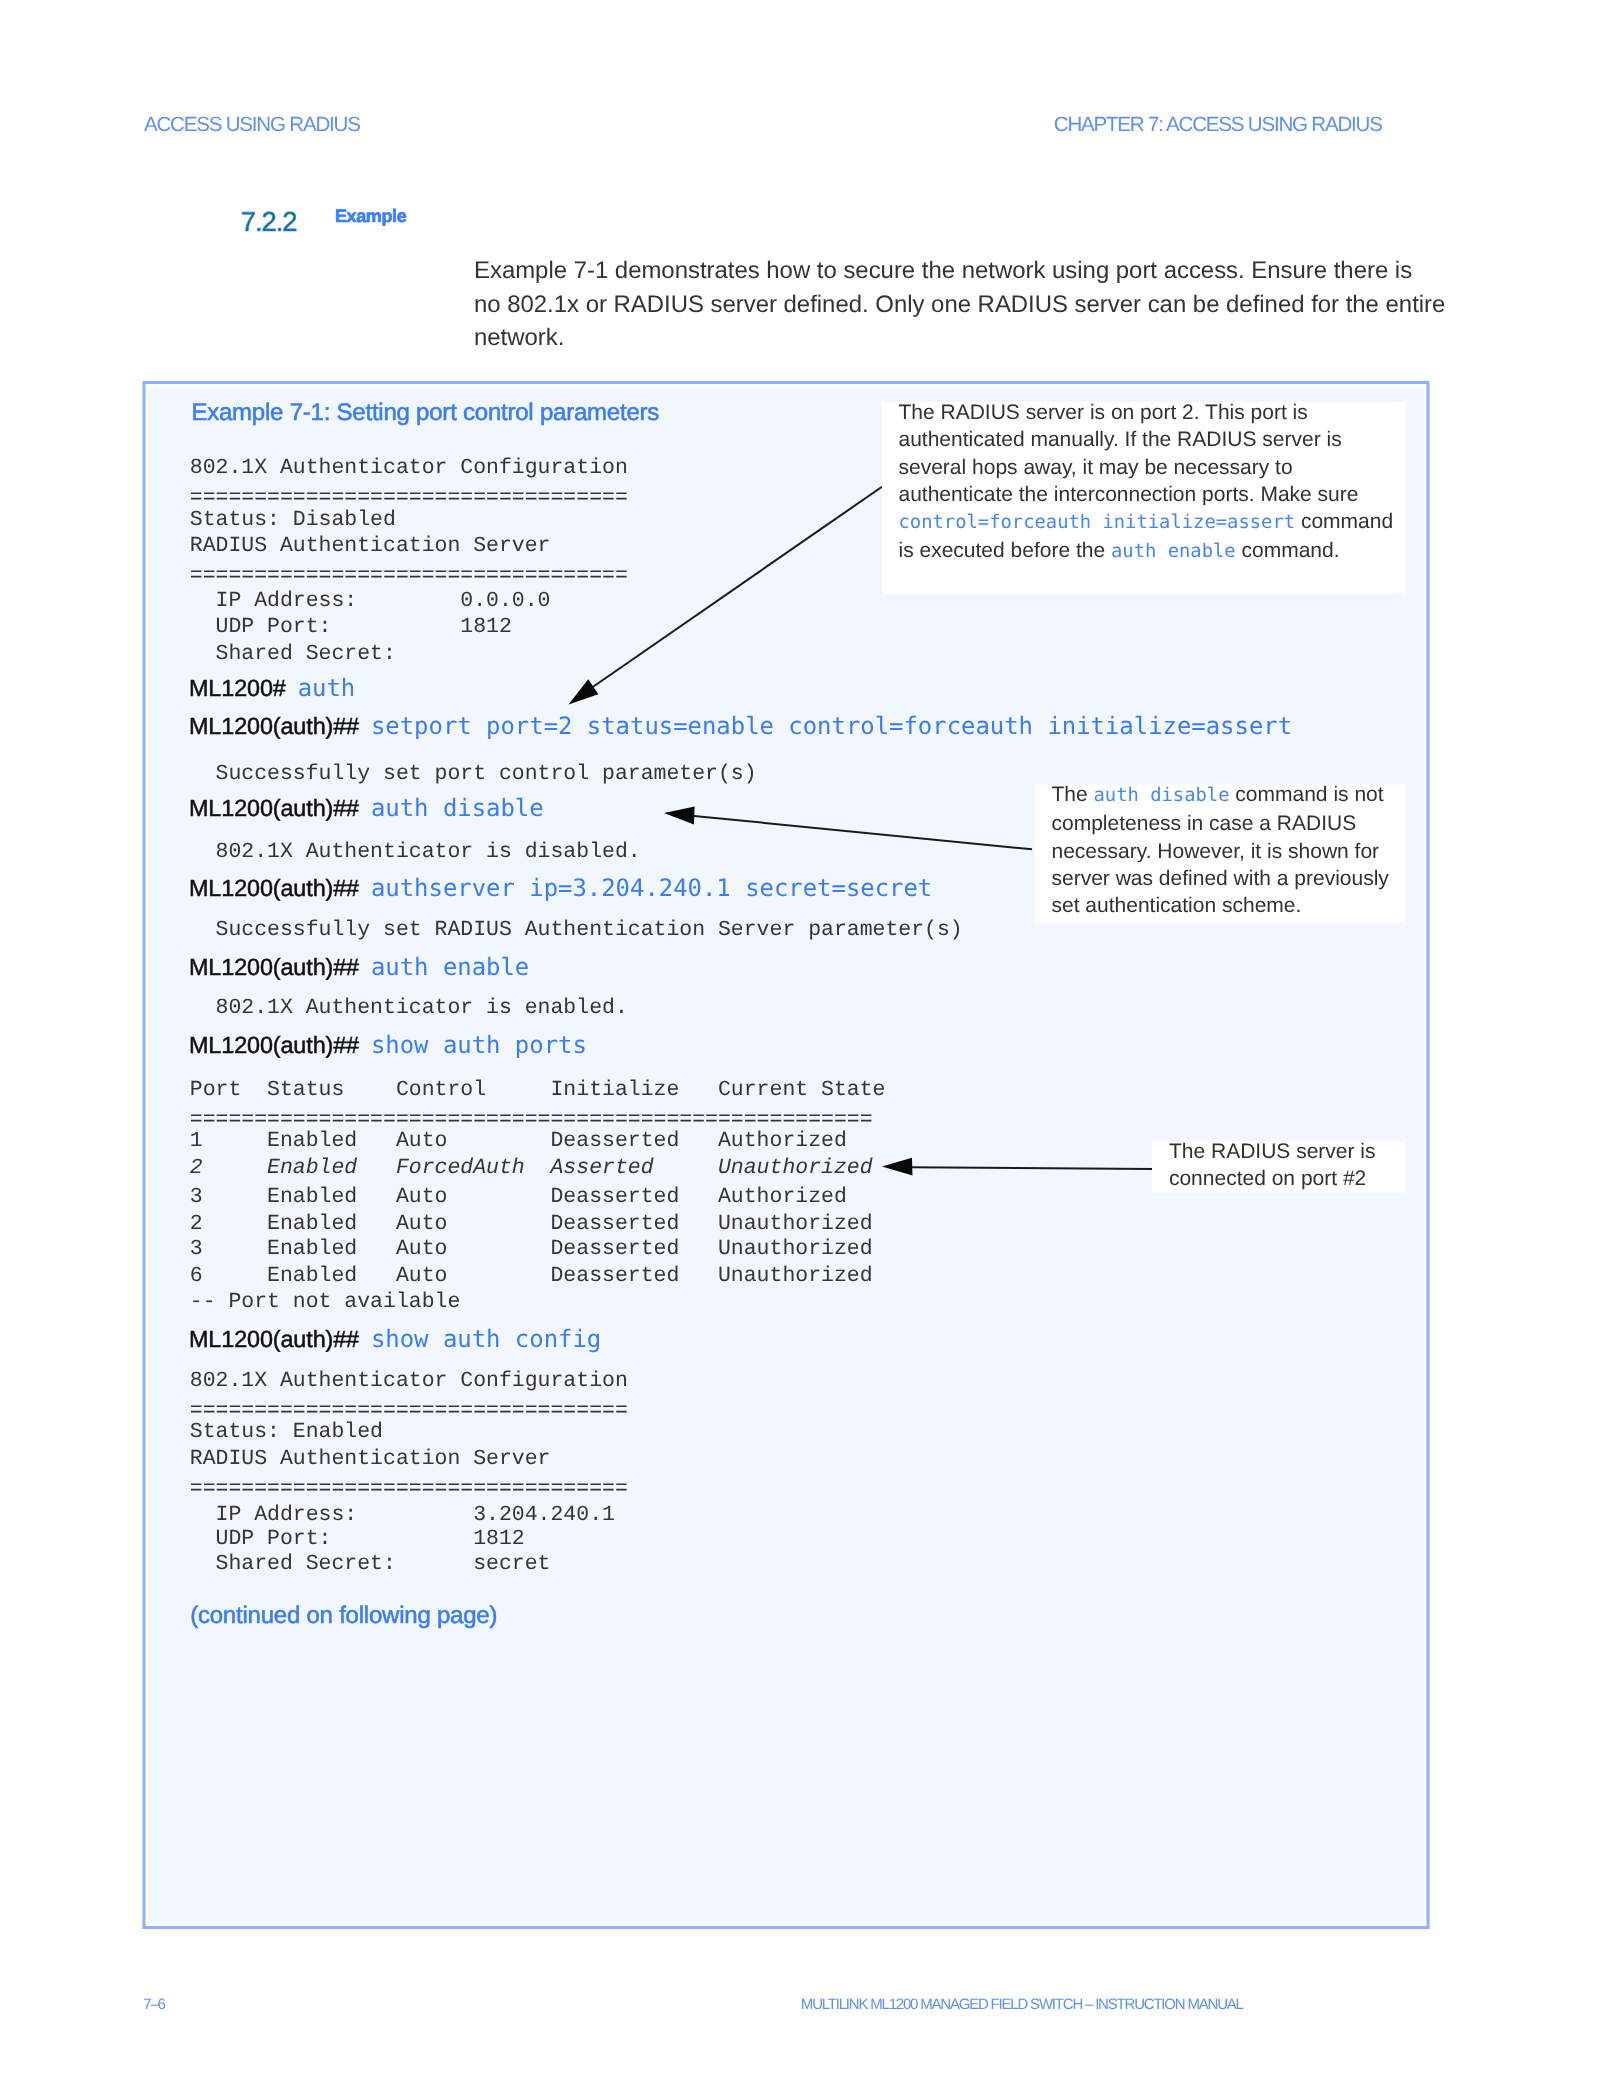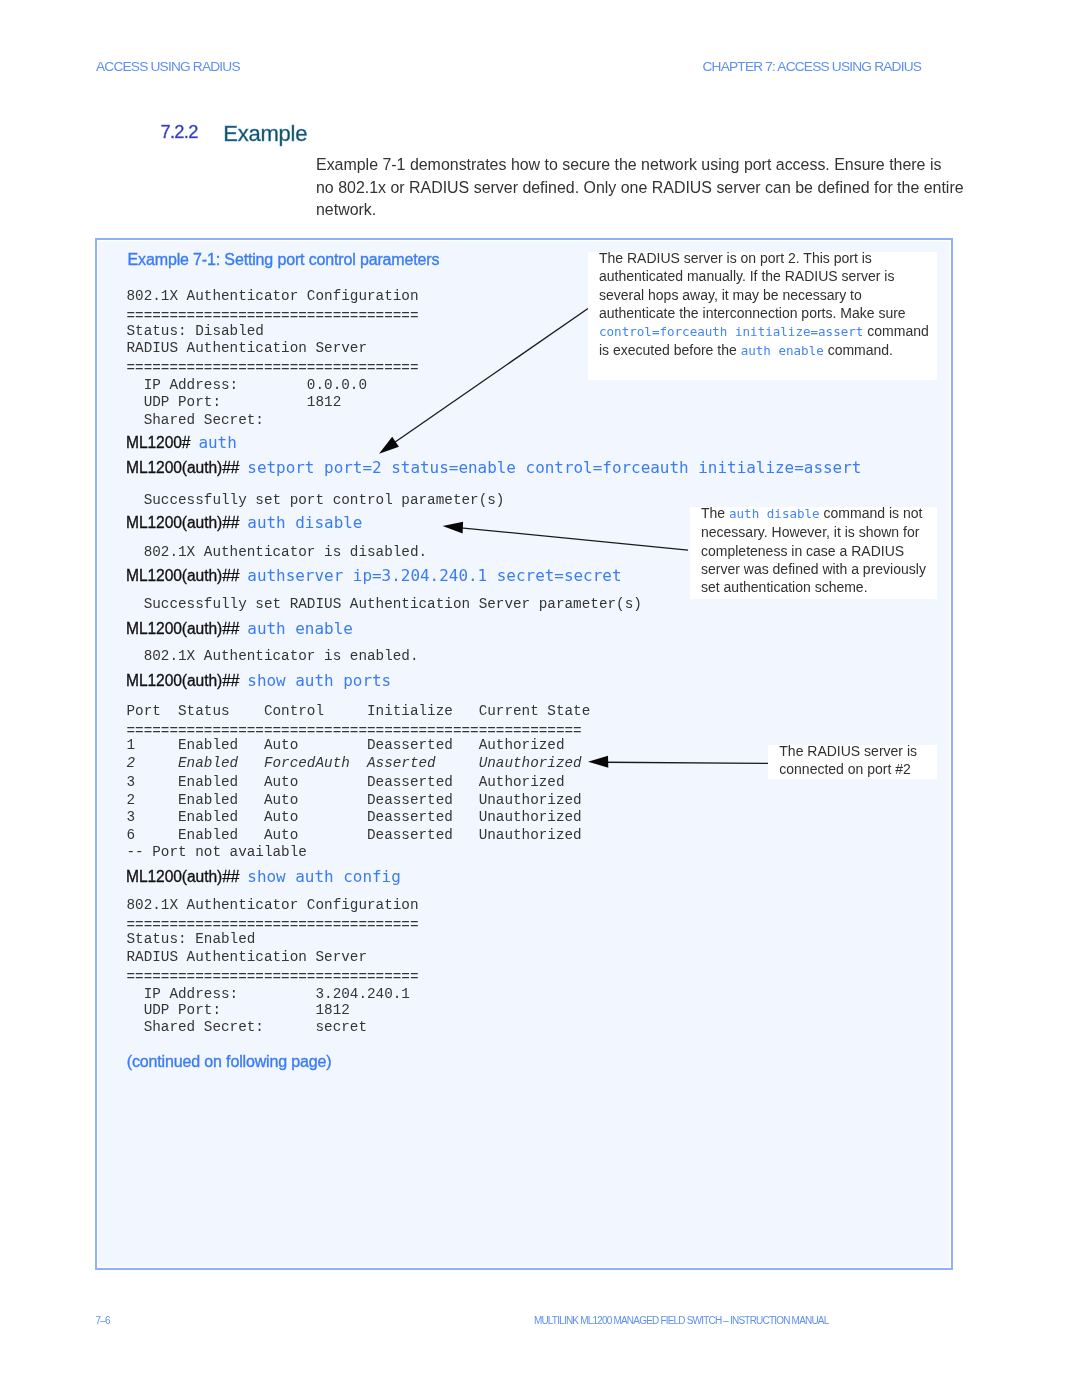--- a/index.html
+++ b/index.html
@@ -1,28 +1,28 @@
 <!DOCTYPE html>
 <html><head>
 <meta charset="utf-8">
 <style>
   html,body{margin:0;padding:0;}
   body{width:1080px;height:1397px;background:#ffffff;
        font-family:"Liberation Sans",sans-serif;position:relative;overflow:hidden;
        -webkit-font-smoothing:antialiased;}
-  .page{position:absolute;left:0;top:0;width:1080px;height:1001px;}
+  .page{position:absolute;left:0;top:16px;width:1080px;height:1001px;}
 
   
   .hdr{position:absolute;font-size:13.7px;letter-spacing:-0.8px;color:#5e90f0;white-space:nowrap;}
   .hdr-l{left:96px;top:59.3px;}
   .hdr-r{left:702.5px;top:59.3px;}
 
   
-  .sec-num{position:absolute;left:160.5px;top:121.1px;font-size:18.3px;color:#4c1d95;font-weight:400;letter-spacing:-0.7px;-webkit-text-stroke:0.45px #3a7cf5;}
-  .sec-title{position:absolute;left:223.3px;top:121.1px;font-size:22px;color:#14532d;font-weight:400;letter-spacing:-0.25px;-webkit-text-stroke:0.45px #3a7cf5;}
+  .sec-num{position:absolute;left:160.5px;top:121.1px;font-size:18.3px;color:#0f766e;font-weight:400;letter-spacing:-0.7px;-webkit-text-stroke:0.45px #3a7cf5;}
+  .sec-title{position:absolute;left:223.3px;top:121.1px;font-size:12px;color:#3b82f6;font-weight:700;letter-spacing:-0.25px;-webkit-text-stroke:0.45px #3a7cf5;}
 
   
   .intro{position:absolute;left:316px;top:153.8px;width:700px;font-size:15.95px;line-height:22.75px;color:#333333;}
   .iline{white-space:pre;}
 
   
   .box{position:absolute;left:94.8px;top:237.6px;width:858.3px;height:1032.3px;
        background:#f2f6fe;border:2.2px solid #8fb0fb;box-sizing:border-box;
        box-shadow:inset 0 0 0 1.6px #ffffff;}
   .box-title{position:absolute;left:127.6px;top:250.7px;font-size:16px;font-weight:400;color:#3a7cf5;letter-spacing:-0.15px;-webkit-text-stroke:0.35px #3a7cf5;}
@@ -130,22 +130,22 @@
           <div class="cline"><span>authenticated manually. If the RADIUS server is</span></div>
           <div class="cline"><span>several hops away, it may be necessary to</span></div>
           <div class="cline"><span>authenticate the interconnection ports. Make sure</span></div>
           <div class="cline"><span class="cmd">control=forceauth initialize=assert</span><span> command</span></div>
           <div class="cline"><span>is executed before the </span><span class="cmd">auth enable</span><span> command.</span></div>
         </div>
       </div>
       <div class="callout" style="left: 689.5px; top: 507px; width: 247.5px; height: 91.5px;">
         <div class="callout-inner">
           <div class="cline"><span>The </span><span class="cmd">auth disable</span><span> command is not</span></div>
+          <div class="cline"><span>completeness in case a RADIUS</span></div>
           <div class="cline"><span>necessary. However, it is shown for</span></div>
-          <div class="cline"><span>completeness in case a RADIUS</span></div>
           <div class="cline"><span>server was defined with a previously</span></div>
           <div class="cline"><span>set authentication scheme.</span></div>
         </div>
       </div>
       <div class="callout" style="left: 767.8px; top: 745px; width: 169px; height: 34px;">
         <div class="callout-inner">
           <div class="cline"><span>The RADIUS server is</span></div>
           <div class="cline"><span>connected on port #2</span></div>
         </div>
       </div>

